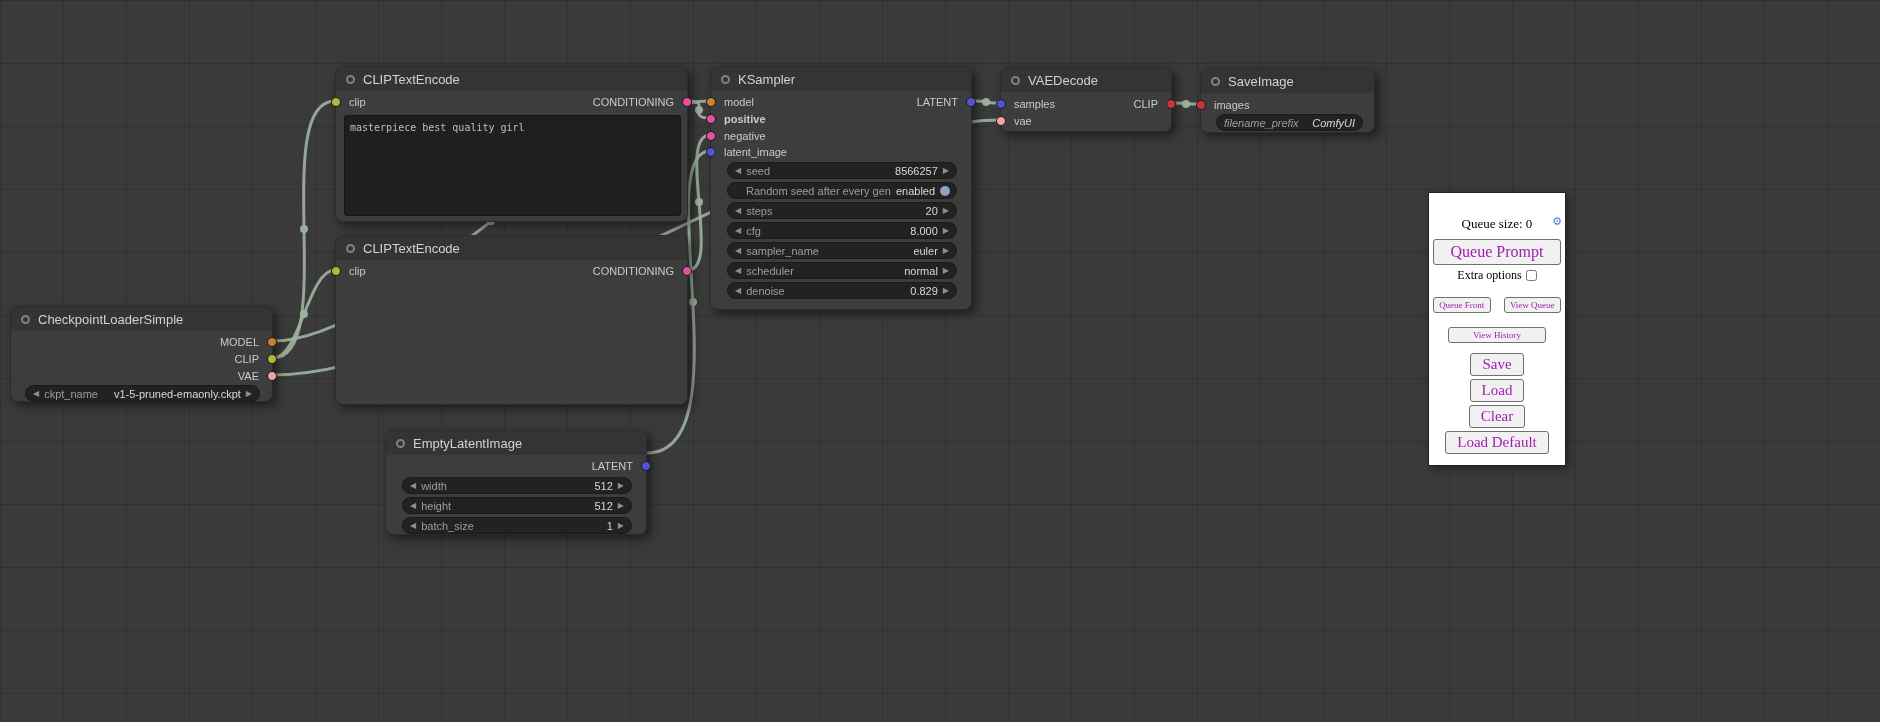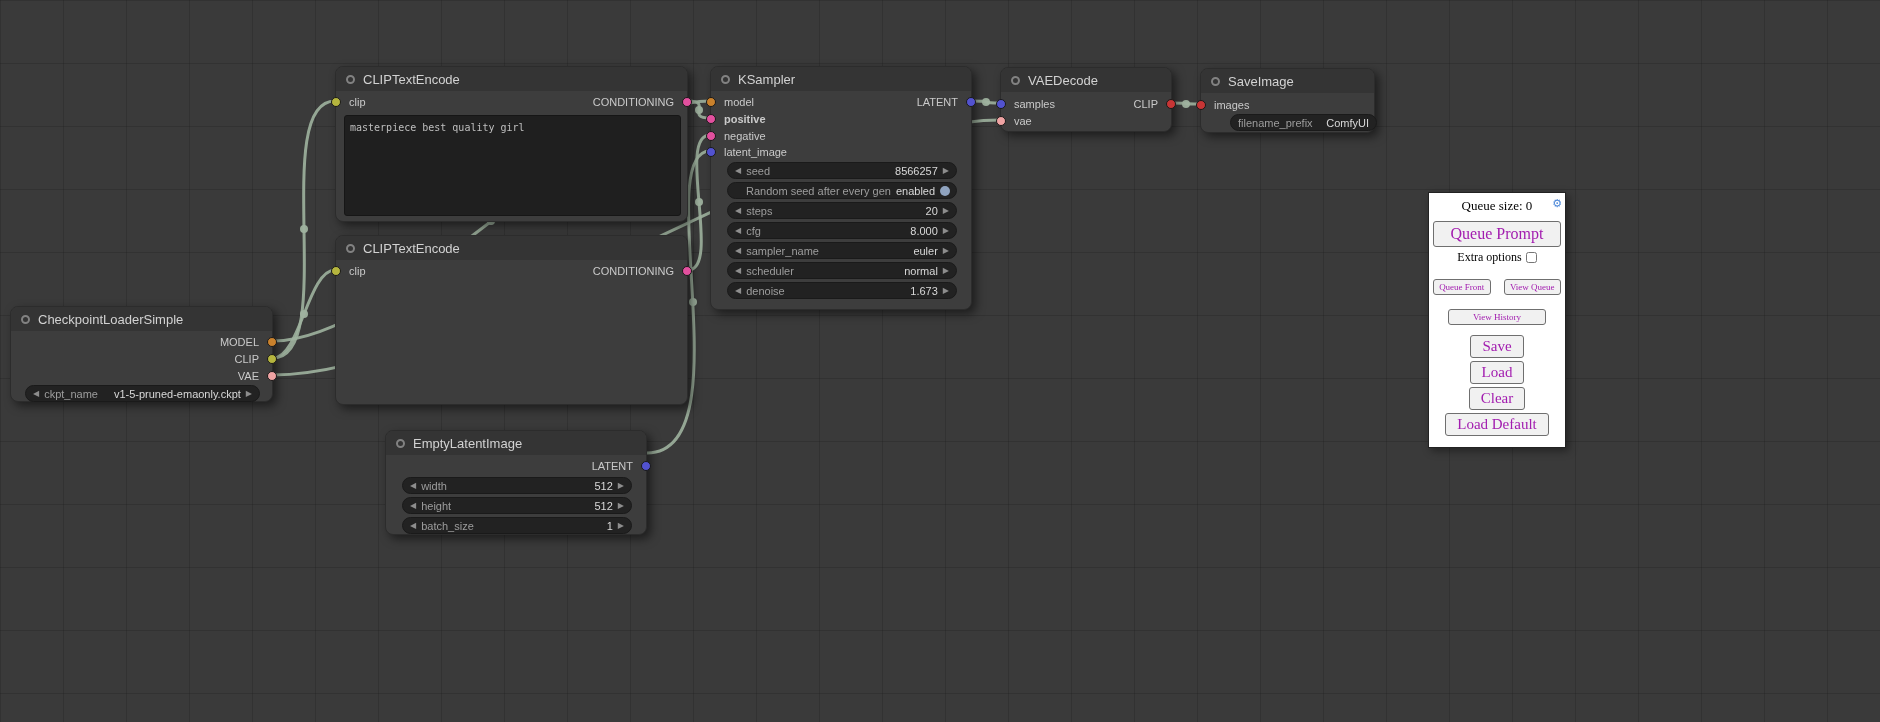--- a/index.html
+++ b/index.html
@@ -55,21 +55,21 @@
   .textarea {
     position:absolute; left:8px; width:337px;
     background:#1f1f1f; border:1px solid #161616; border-radius:3px;
     color:#bfbfbf; font-family:"DejaVu Sans Mono", monospace; font-size:10px;
     padding:6px 5px; white-space:pre-wrap; overflow:hidden;
   }
 
   .menu {
     position:absolute; left:1428px; top:192px; width:138px; z-index:3;
     background:#ffffff; border:1px solid #222222;
-    padding:2px 4px 8px; text-align:center;
+    padding:20px 4px 8px; text-align:center;
     font-family:"Liberation Serif", serif; color:#000;
     box-shadow:3px 3px 8px rgba(0,0,0,0.4);
   }
   .menu-header { position:relative; font-size:13px; padding:3px 0 4px; }
   .gear { position:absolute; right:-1px; top:2px; font-size:11px; color:#4a86d8; cursor:pointer; }
   .menu button {
     display:block; margin:3px auto; cursor:pointer;
     font-family:"Liberation Serif", serif; color:#a21caf;
     background:#f1f1f1; border:1px solid #6f6f6f; border-radius:3px;
   }
@@ -221,21 +221,21 @@
     </div>
     <div class="widget" style="top:195px; left:16px; width:230px;">
       <span class="arrow">◀</span>
       <span class="wlabel">scheduler</span>
       <span class="wvalue">normal</span>
       <span class="arrow">▶</span>
     </div>
     <div class="widget" style="top:215px; left:16px; width:230px;">
       <span class="arrow">◀</span>
       <span class="wlabel">denoise</span>
-      <span class="wvalue">1.673</span>
+      <span class="wvalue">0.829</span>
       <span class="arrow">▶</span>
     </div>
   </div>
 
   <div class="node" style="left:385px; top:418px; width:262px; height:105px;margin-top:12px;">
     <div class="node-title">
       <span class="collapse-dot"></span>
       <span>EmptyLatentImage</span>
     </div>
     <div class="slot out" style="top:27px;">
@@ -283,21 +283,21 @@
 
   <div class="node" style="left:1200px; top:68px; width:175px; height:65px;">
     <div class="node-title">
       <span class="collapse-dot"></span>
       <span>SaveImage</span>
     </div>
     <div class="slot in" style="top:28px;">
       <span class="port" style="background: rgb(199, 53, 53);"></span>
       <span>images</span>
     </div>
-    <div class="widget" style="top:45px; left:29px; width:147px;">
+    <div class="widget" style="top:45px; left:15px; width:147px;font-style:italic;">
       <span class="wlabel">filename_prefix</span>
       <span class="wvalue">ComfyUI</span>
     </div>
   </div>
 
   <div class="menu">
     <div class="menu-header">
       <span>Queue size: 0</span>
       <span class="gear">⚙</span>
     </div>

